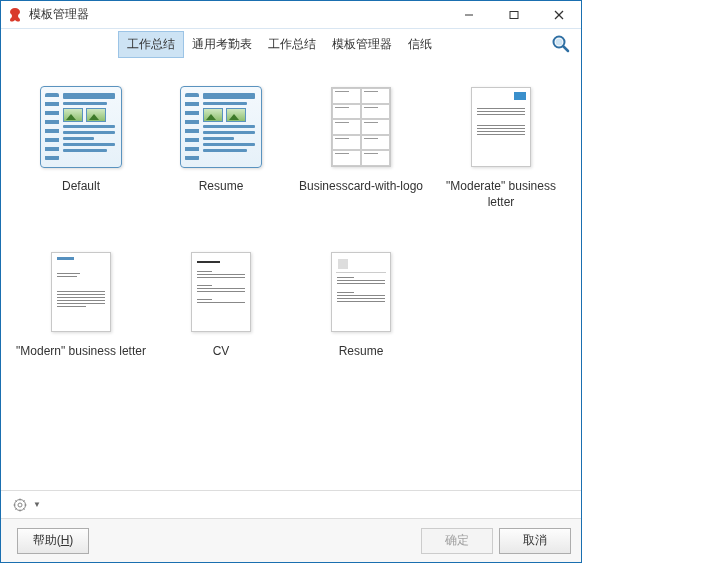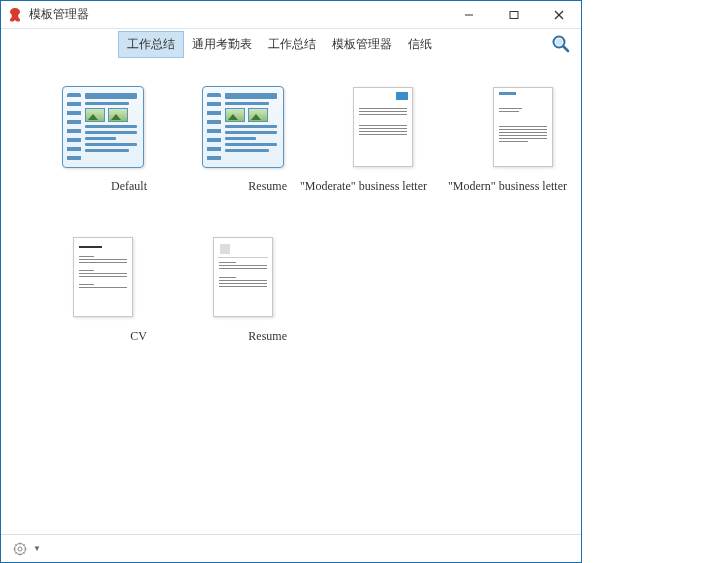--- a/index.html
+++ b/index.html
@@ -12,21 +12,21 @@
   .sysbtn { width:45px; height:28px; display:flex; align-items:center; justify-content:center; color:#333; }
 
   .toolbar { height:30px; display:flex; align-items:center; padding:0 8px; }
   .tabs { flex:1; display:flex; align-items:center; justify-content:center; gap:0px; }
   .tab { padding:4px 8px; cursor:default; color:#333; }
   .tab.active { background:#cde3f4; border:1px solid #9cc4e6; }
   .searchbtn { width:24px; height:24px; display:flex; align-items:center; justify-content:center; }
 
   .content { flex:1; overflow:auto; padding:20px 10px 10px 10px; }
   .grid { display:grid; grid-template-columns: repeat(4, 1fr); gap:30px 0px; }
-  .item { display:flex; flex-direction:column; align-items:flex-end; justify-content:flex-start; text-align:center; padding:4px;font-family:Liberation Serif, serif; }
+  .item { display:flex; flex-direction:column; align-items:center; justify-content:flex-start; text-align:center; padding:4px; }
   .thumb { width:88px; height:88px; display:flex; align-items:center; justify-content:center; margin-bottom:8px; }
   .label { font-size:12px; line-height:1.3; max-width:150px; word-wrap:break-word; }
 
   .statusbar { height:28px; border-top:1px solid #ddd; display:flex; align-items:center; padding:0 8px; }
   .gearbtn { width:22px; height:22px; display:flex; align-items:center; justify-content:center; }
   .gear-dropdown { font-size:8px; margin-left:2px; color:#666; }
 
   .buttonbar { height:44px; border-top:1px solid #ddd; display:flex; align-items:center; padding:0 10px; background:#f7f7f7; }
   .buttonbar .spacer { flex:1; }
   .btn { min-width:72px; height:26px; border:1px solid #adadad; background:linear-gradient(#fdfdfd,#e9e9e9); padding:0 12px; display:flex; align-items:center; justify-content:center; margin-left:6px; cursor:default; font-size:12px; }
@@ -140,20 +140,39 @@
                 </div>
                 <div class="line"></div>
                 <div class="line"></div>
                 <div class="line short"></div>
                 <div class="line"></div>
                 <div class="line med"></div>
               </div>
             </div>
         </div>
         <div class="label">Resume</div>
+      </div>
+      <div class="item">
+        <div class="thumb">
+          <div class="doc-thumb">
+              <div class="card-grid">
+                <div class="card-cell"></div>
+                <div class="card-cell"></div>
+                <div class="card-cell"></div>
+                <div class="card-cell"></div>
+                <div class="card-cell"></div>
+                <div class="card-cell"></div>
+                <div class="card-cell"></div>
+                <div class="card-cell"></div>
+                <div class="card-cell"></div>
+                <div class="card-cell"></div>
+              </div>
+            </div>
+        </div>
+        <div class="label">Businesscard-with-logo</div>
       </div>
       <div class="item">
         <div class="thumb">
           <div class="doc-thumb">
               <div class="letter-hdr"></div>
               <div style="height:18px"></div>
               <div class="mini-line"></div>
               <div class="mini-line"></div>
               <div class="mini-line"></div>
               <div style="height:6px"></div>
@@ -237,14 +256,26 @@
             <line x1="2.4" y1="2.4" x2="3.8" y2="3.8"></line>
             <line x1="10.2" y1="10.2" x2="11.6" y2="11.6"></line>
             <line x1="11.6" y1="2.4" x2="10.2" y2="3.8"></line>
             <line x1="3.8" y1="10.2" x2="2.4" y2="11.6"></line>
           </g>
         </svg>
     </div>
     <span class="gear-dropdown">▼</span>
   </div>
 
+  <div class="buttonbar">
+    <div class="btn">
+        <span>帮助(<u>H</u>)</span>
+      </div>
+    <span class="spacer"></span>
+    <div class="btn disabled">
+        <span>确定</span>
+      </div>
+    <div class="btn">
+        <span>取消</span>
+      </div>
+  </div>
 
 </div>
 
 </body></html>

